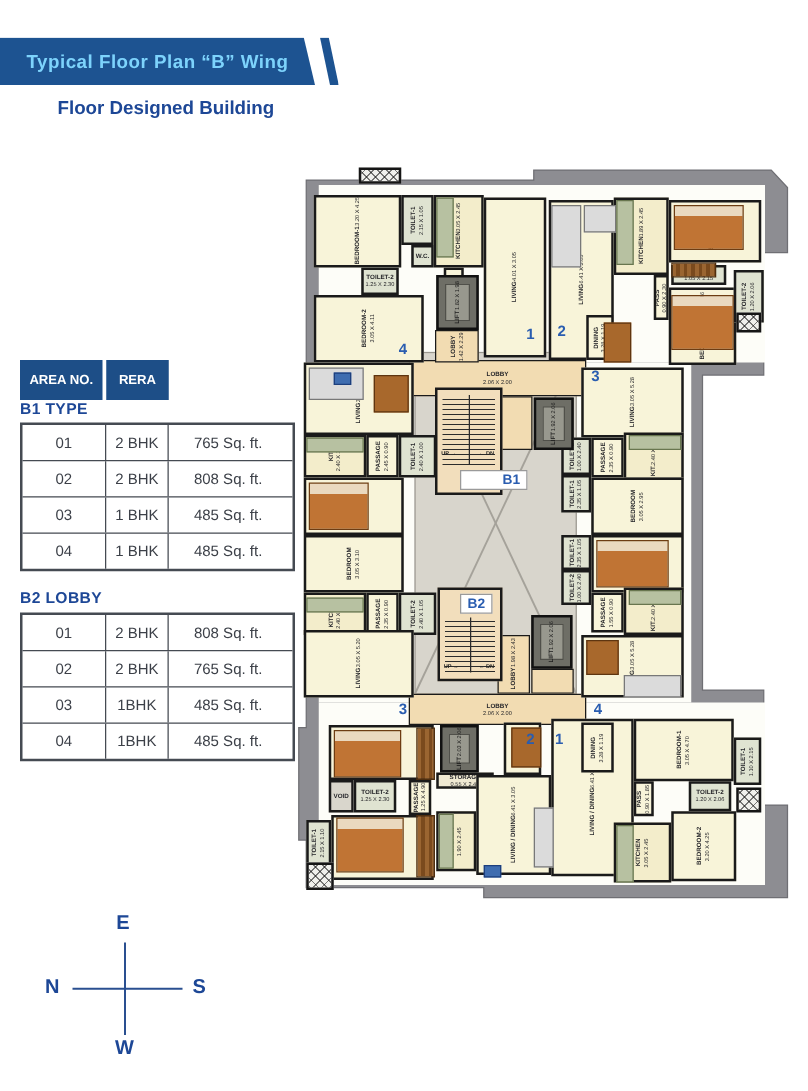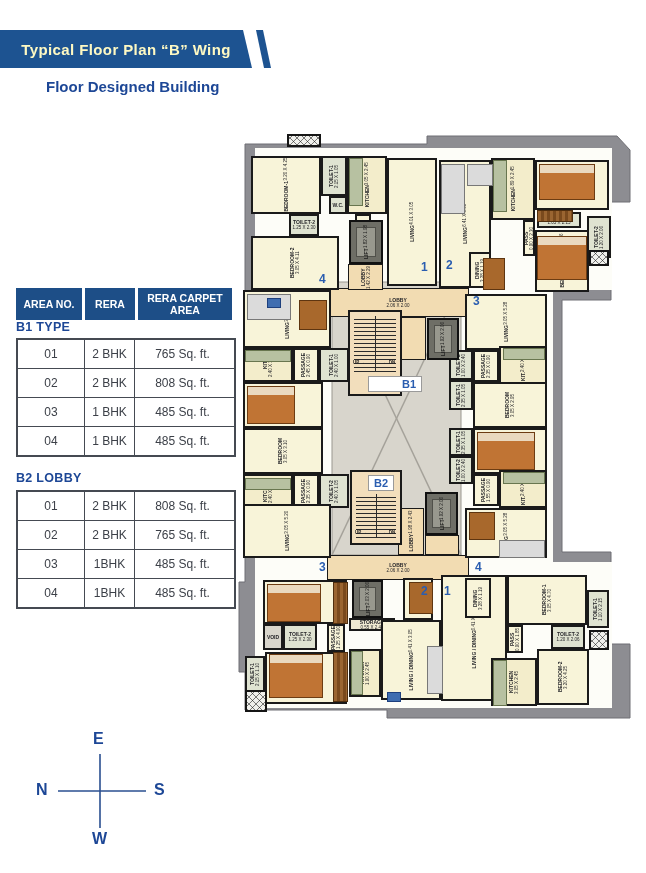--- a/index.html
+++ b/index.html
@@ -3,21 +3,21 @@
 <meta charset="utf-8">
 <style>
   html,body{margin:0;padding:0}
   body{width:646px;height:873px;position:relative;background:#ffffff;
        font-family:"Liberation Sans",sans-serif;overflow:hidden}
 
   
   .banner{position:absolute;left:0;top:30px;width:252px;height:38px;background:#1d5391;
           clip-path:polygon(0 0,243px 0,252px 100%,0 100%);
           display:flex;align-items:center;justify-content:center}
-  .banner-text{color:#fef9c3;font-weight:bold;font-size:15px;letter-spacing:.4px;white-space:nowrap}
+  .banner-text{color:#7dd3fc;font-weight:bold;font-size:15px;letter-spacing:.4px;white-space:nowrap}
   .banner-stripe{position:absolute;left:247px;top:30px;width:24px;height:38px;background:#1d5391;
           clip-path:polygon(9px 0,16px 0,24px 100%,17px 100%)}
   .subtitle{position:absolute;left:46px;top:78px;font-size:15px;font-weight:bold;color:#1d4796}
 
   
   .tbl-head{position:absolute;left:16px;top:288px;display:flex;gap:3px}
   .tbl-head .hcell{background:#1d4e87;color:#fff;font-weight:bold;font-size:10.5px;
           display:flex;align-items:center;justify-content:center;text-align:center;
           height:32px;line-height:1.15}
   .wing-label{position:absolute;left:16px;color:#1d4796;font-weight:bold;font-size:12.5px;letter-spacing:.3px}
@@ -80,21 +80,20 @@
 
 <div class="banner">
   <span class="banner-text">Typical Floor Plan “B” Wing</span>
 </div>
 <div class="banner-stripe"></div>
 <div class="subtitle">Floor Designed Building</div>
 
 <div class="tbl-head" id="tbl-head">
     <div class="hcell" style="width: 66px;">AREA NO.</div>
     <div class="hcell" style="width: 50px;">RERA</div>
-    <div class="hcell" style="width: 94px;">RERA CARPET AREA</div>
   </div>
 <div id="tbl-sections">
     <div class="wing-label" style="top: 320px;">B1 TYPE</div>
     <div class="wing-table" style="top: 338px;">
       <div class="trow">
         <div class="tcell">01</div>
         <div class="tcell">2 BHK</div>
         <div class="tcell">765 Sq. ft.</div>
       </div>
       <div class="trow sep">

